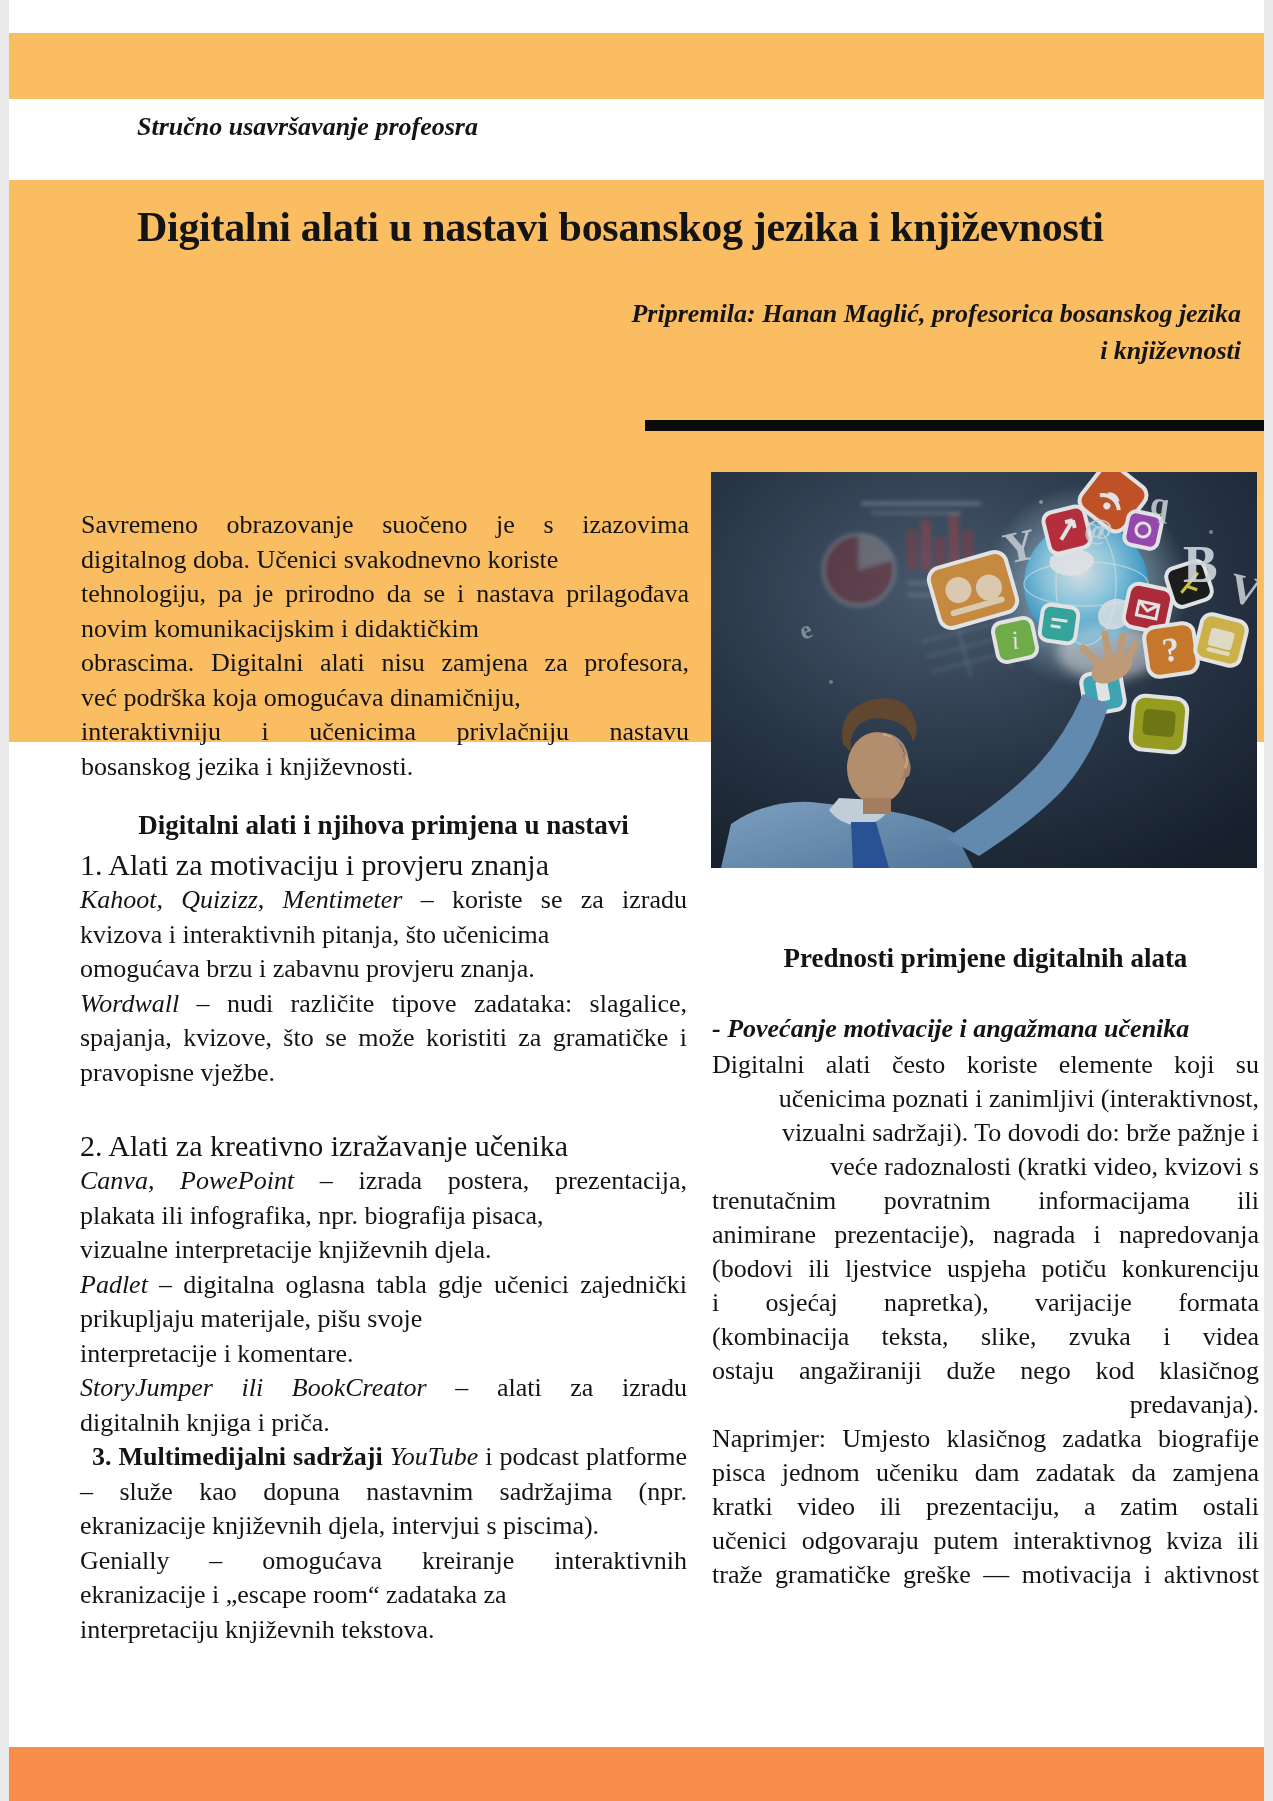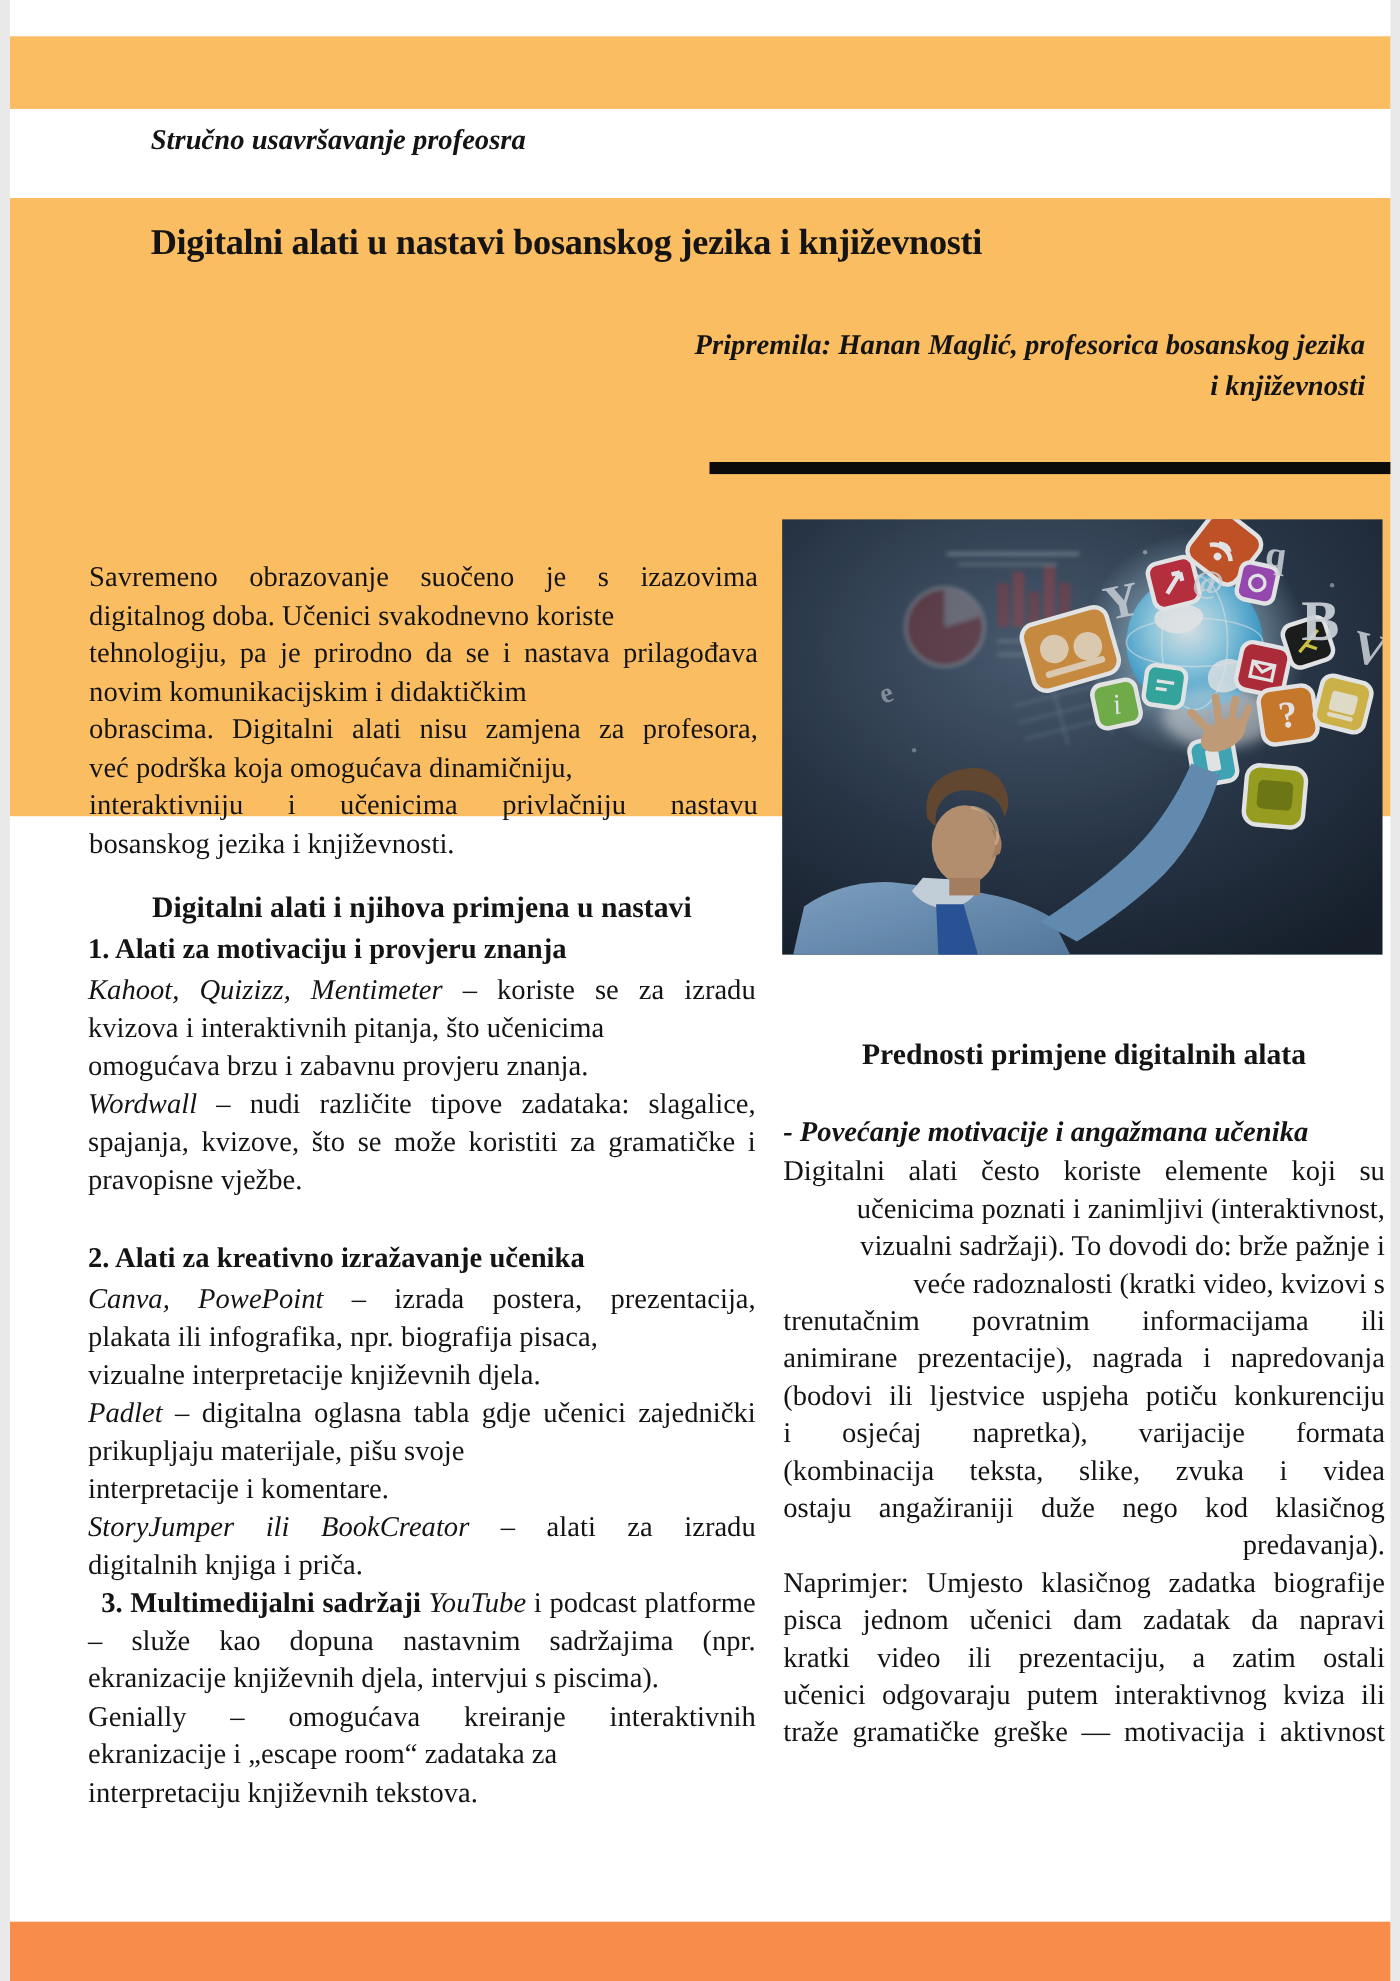--- a/index.html
+++ b/index.html
@@ -12,38 +12,38 @@
   .band{position:absolute;left:0;width:1273px;background:#fbbd62;}
   .band-top{top:33px;height:66px;}
   .hero{top:180px;height:562px;}
   .band-bottom{top:1747px;height:54px;background:#f88c4a;}
   .kicker{
     position:absolute;left:128px;top:112px;
     font-size:26px;font-weight:bold;font-style:italic;white-space:nowrap;
   }
   .doc-title{
     position:absolute;left:128px;top:203px;
-    font-size:33px;font-weight:bold;white-space:nowrap;letter-spacing:-0.3px;
+    font-size:42px;font-weight:bold;white-space:nowrap;letter-spacing:-0.3px;
   }
   .byline{
     position:absolute;right:23px;top:295px;width:760px;
     text-align:right;font-size:26px;font-weight:bold;font-style:italic;line-height:37px;
   }
   .black-bar{position:absolute;left:636px;top:420px;width:637px;height:11px;background:#0b0b0b;}
   .textblock{position:absolute;font-size:26px;line-height:34.5px;}
   .textblock .ln{min-height:34.5px;text-align:left;}
   .textblock .ln.j{text-align:justify;text-align-last:justify;}
   .i{font-style:italic;}
   .b{font-weight:bold;margin-left:12px;}
   #intro{left:72px;top:460px;width:608px;margin-top:48px;}
   .col-heading{
     position:absolute;font-size:27px;font-weight:bold;text-align:center;white-space:nowrap;
   }
   #lc-heading{left:71px;top:810px;width:607px;}
-  .sec-heading{position:absolute;font-size:26px;font-weight:bold;white-space:nowrap;}
+  .sec-heading{position:absolute;font-size:30px;font-weight:normal;white-space:nowrap;}
   #s1-heading{left:71px;top:848px;}
   #s1-lines{left:71px;top:883px;width:607px;}
   #s2-heading{left:71px;top:1129px;}
   #s2-lines{left:71px;top:1164px;width:607px;}
   #rc-heading{left:703px;top:943px;width:547px;}
   #rc-sub{position:absolute;left:703px;top:1014px;width:547px;font-size:26px;font-weight:bold;font-style:italic;white-space:nowrap;}
   #rc-lines{left:703px;top:1048px;width:547px;line-height:34px;}
   #rc-lines .ln{min-height:34px;text-align:right;}
   .photo{
     position:absolute;left:702px;top:472px;width:546px;height:396px;
@@ -269,21 +269,21 @@
       <div class="ln"><span>vizualni sadržaji). To dovodi do: brže pažnje i</span></div>
       <div class="ln"><span>veće radoznalosti (kratki video, kvizovi s</span></div>
       <div class="ln j"><span>trenutačnim povratnim informacijama ili</span></div>
       <div class="ln j"><span>animirane prezentacije), nagrada i napredovanja</span></div>
       <div class="ln j"><span>(bodovi ili ljestvice uspjeha potiču konkurenciju</span></div>
       <div class="ln j"><span>i osjećaj napretka), varijacije formata</span></div>
       <div class="ln j"><span>(kombinacija teksta, slike, zvuka i videa</span></div>
       <div class="ln j"><span>ostaju angažiraniji duže nego kod klasičnog</span></div>
       <div class="ln"><span>predavanja).</span></div>
       <div class="ln j"><span>Naprimjer: Umjesto klasičnog zadatka biografije</span></div>
-      <div class="ln j"><span>pisca jednom učenici dam zadatak da napravi</span></div>
+      <div class="ln j"><span>pisca jednom učeniku dam zadatak da zamjena</span></div>
       <div class="ln j"><span>kratki video ili prezentaciju, a zatim ostali</span></div>
       <div class="ln j"><span>učenici odgovaraju putem interaktivnog kviza ili</span></div>
       <div class="ln j"><span>traže gramatičke greške — motivacija i aktivnost</span></div>
     </div>
 
   <div class="band band-bottom"></div>
 
 </div>
 
 </body></html>

